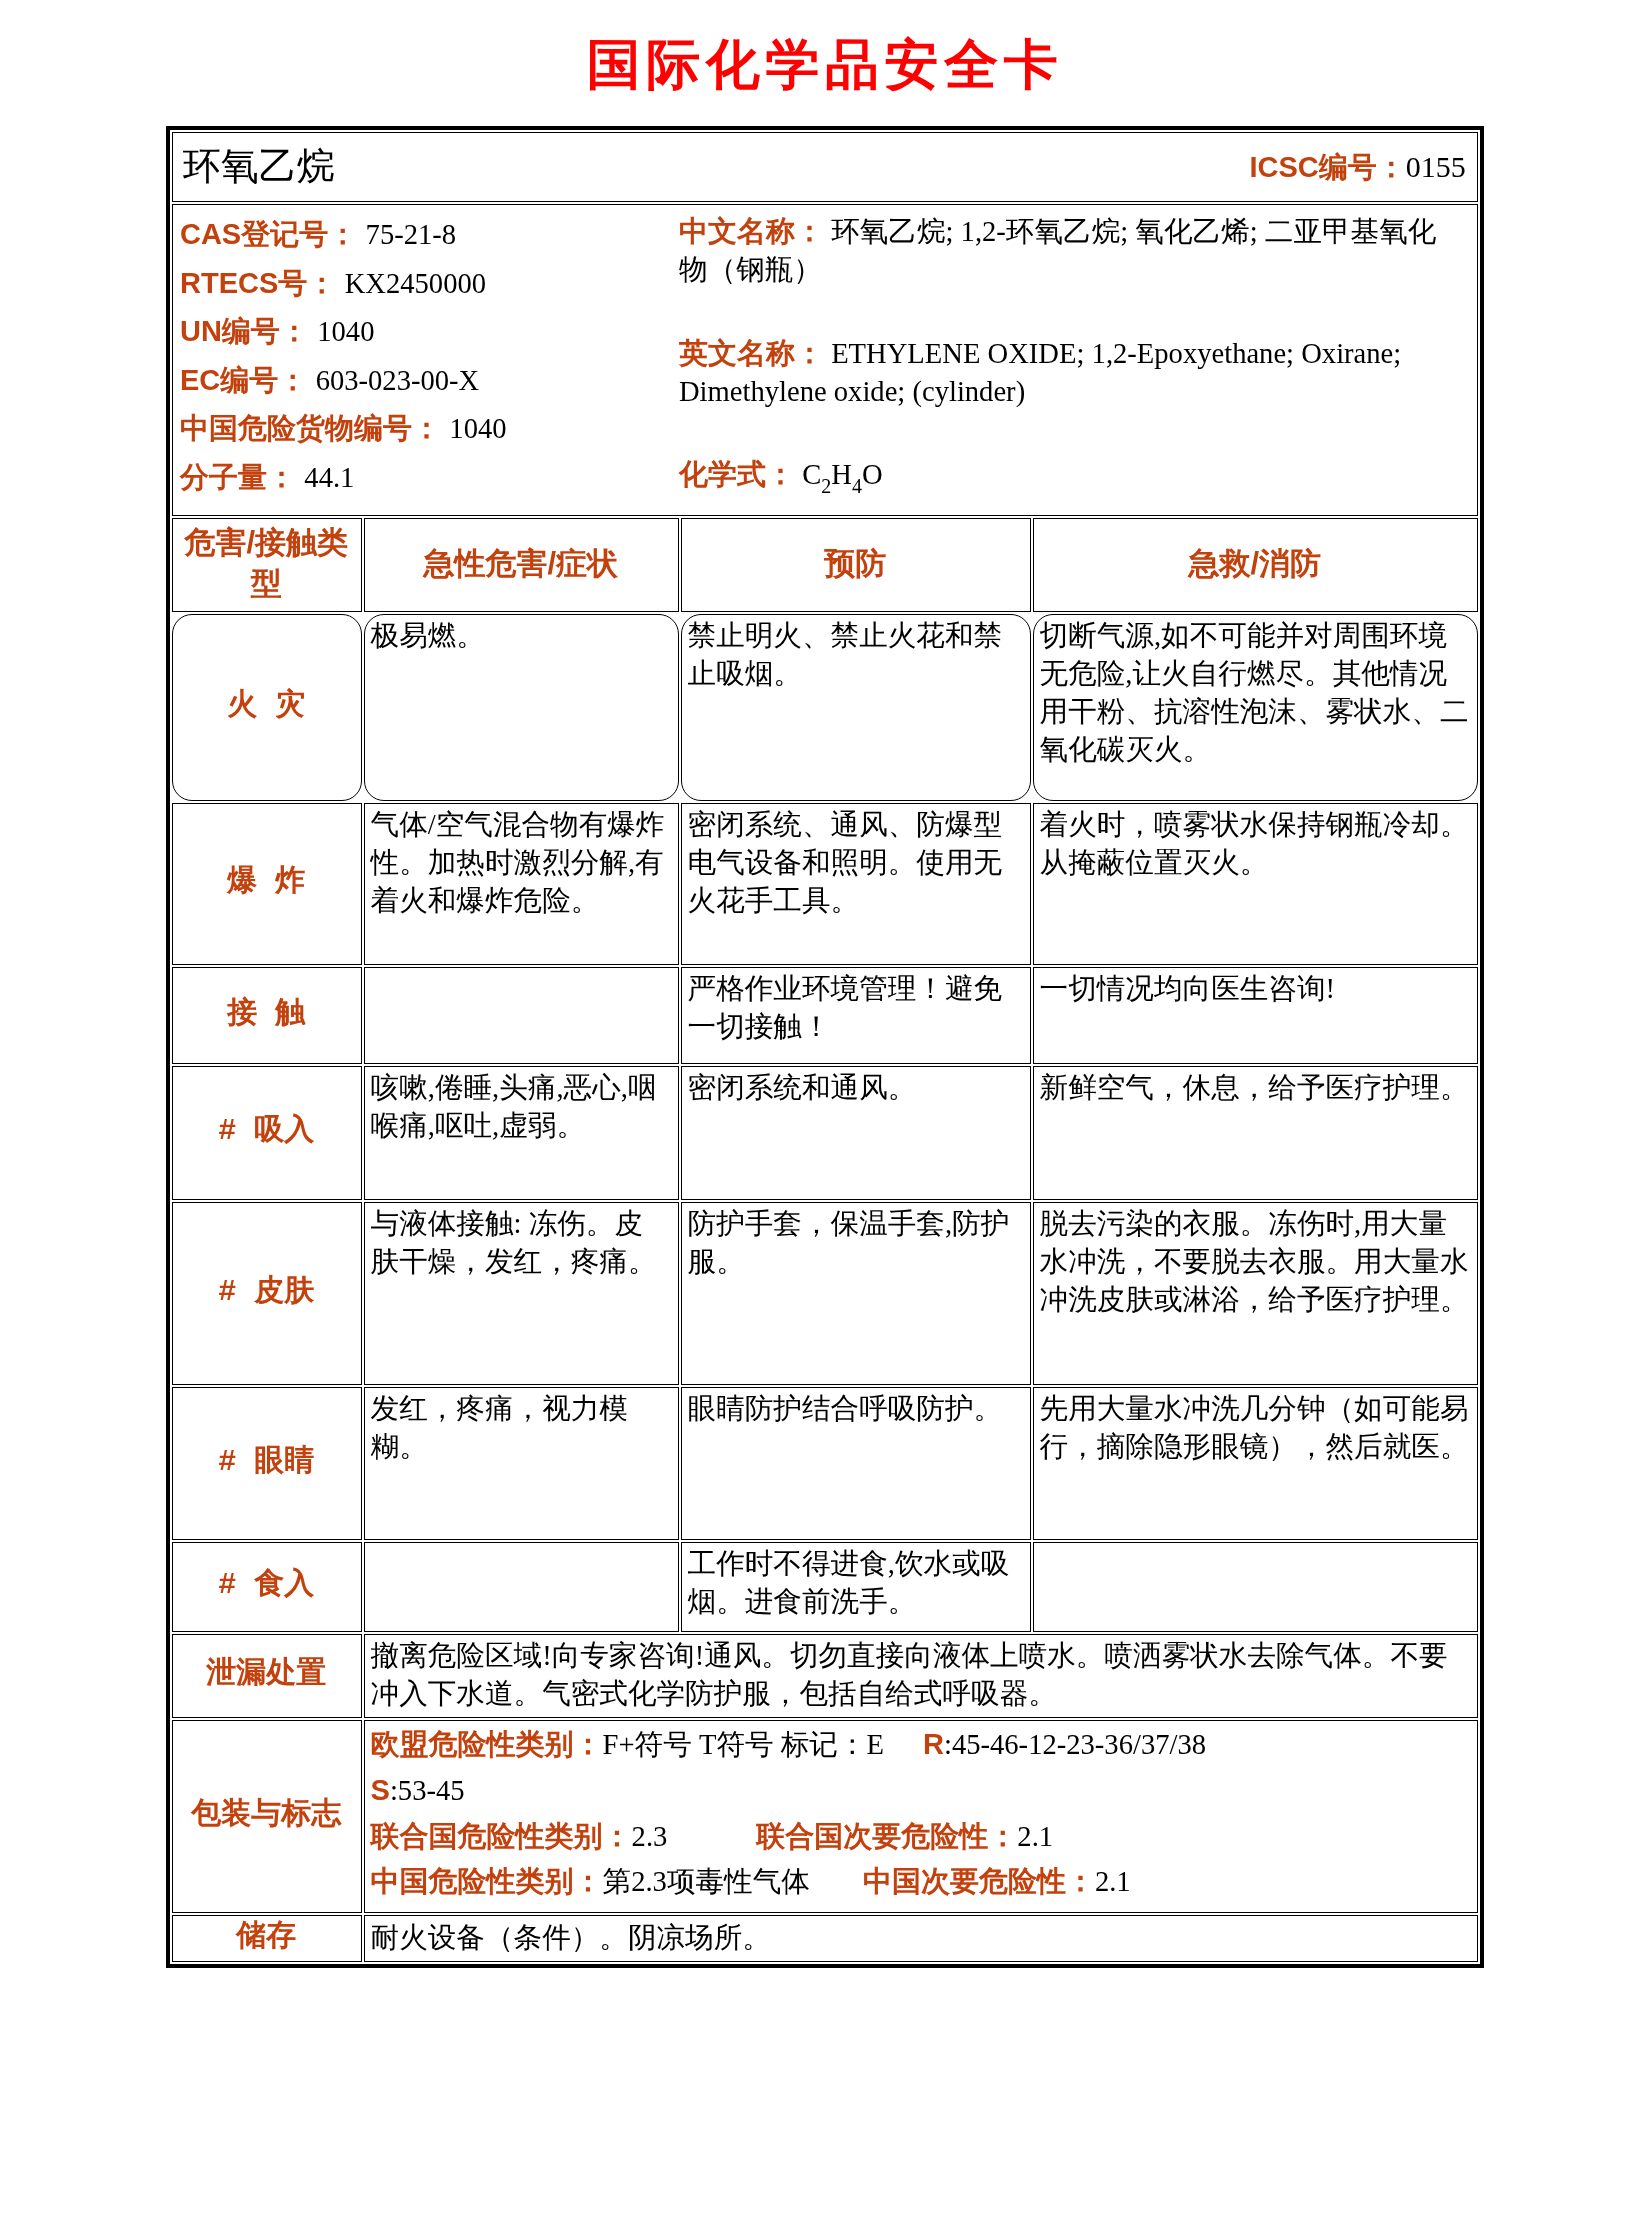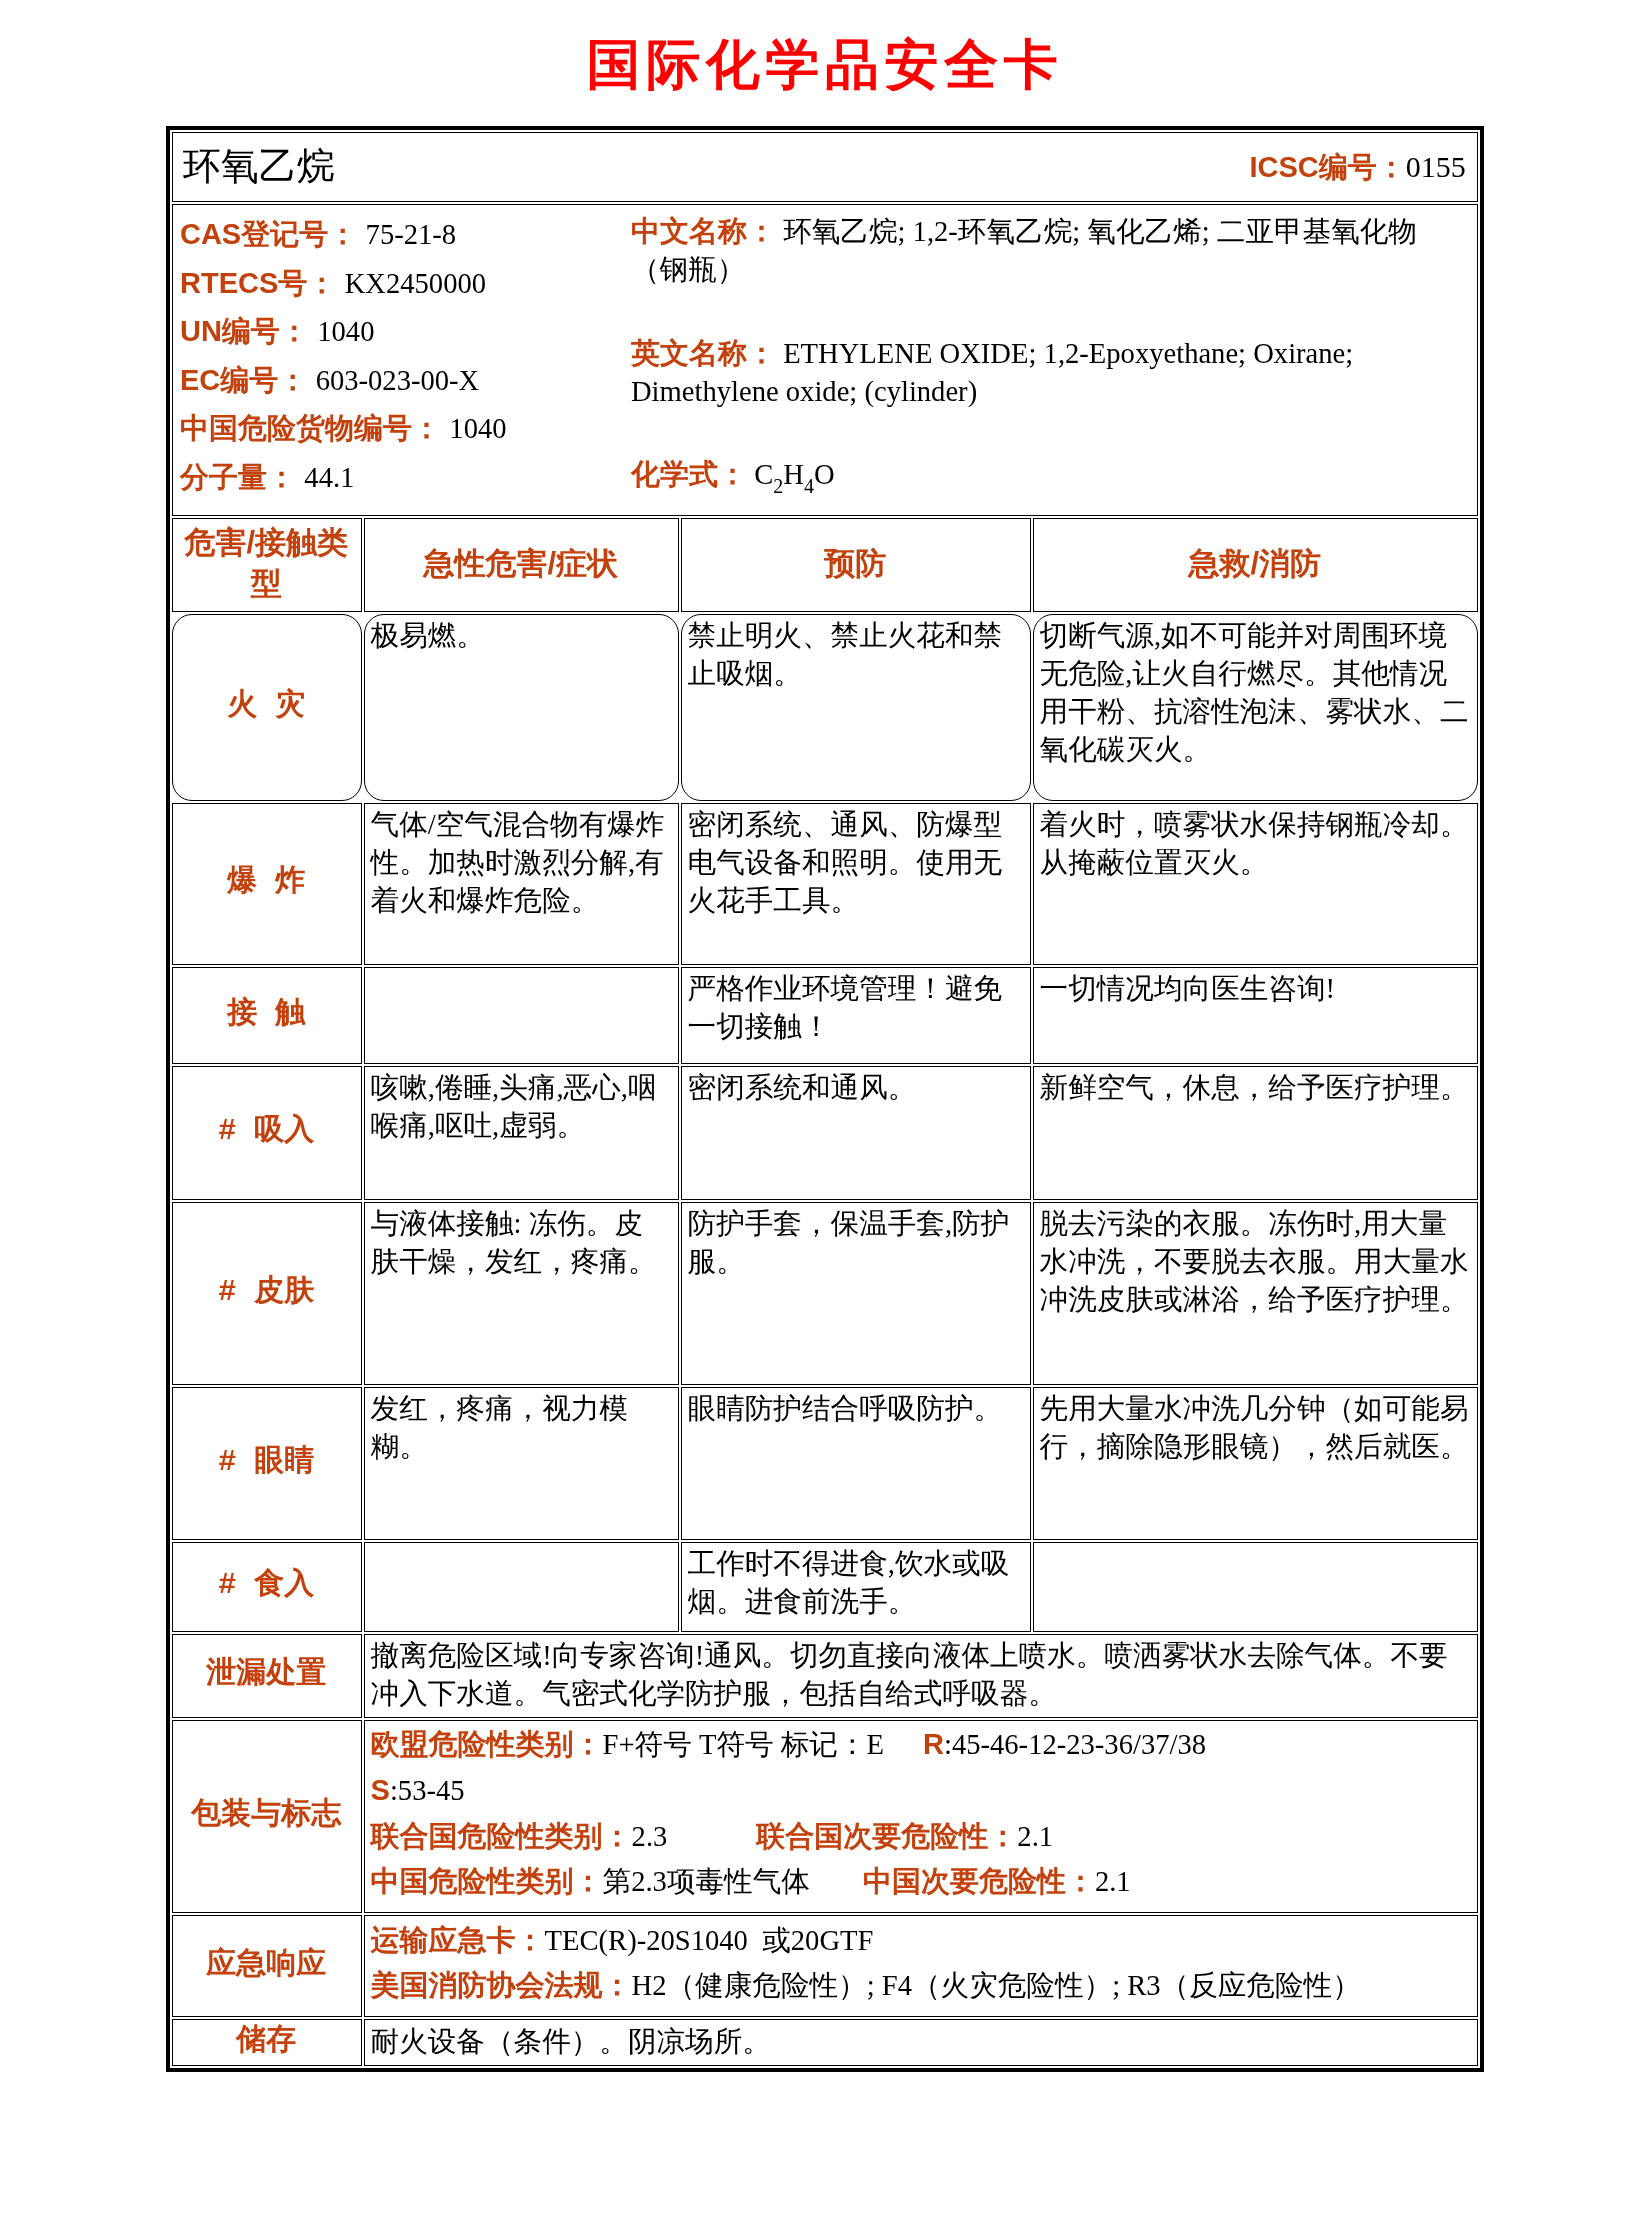--- a/index.html
+++ b/index.html
@@ -73,21 +73,21 @@
   
   .namebar {
     display: flex;
     justify-content: space-between;
     align-items: center;
     padding: 5.6px 4.2px;
   }
   .namebar .nm { font-size: 38px; }
   .namebar .icsc { font-size: 30px; }
   
-  .inforow { display: flex; padding: 4.2px 1.4px; }
+  .inforow { display: flex; padding: 4.2px 1.4px; gap: 48px; }
   .inf-left  { width: 451px; flex: 0 0 auto; }
   .inf-right { flex: 1 1 auto; padding-right: 4.2px; }
   .inf-line { margin: 2.8px 0 9.8px 0; }
   .inf-line .val { margin-left: 8.4px; }
   .blk { margin-bottom: 45px; }
   .blk:last-child { margin-bottom: 0; }
   .sub {
     font-size: 0.7em;
     vertical-align: -0.45em;
   }
@@ -234,31 +234,20 @@
       </div>
       <div class="pline">
         <span class="blab">联合国危险性类别：</span><span class="v">2.3</span><span class="blab gap-lg">联合国次要危险性：</span><span class="v">2.1</span>
       </div>
       <div class="pline">
         <span class="blab">中国危险性类别：</span><span class="v">第2.3项毒性气体</span><span class="blab gap-sm">中国次要危险性：</span><span class="v">2.1</span>
       </div>
     </td>
   </tr>
 
-  <tr>
-    <td class="lab">应急响应</td>
-    <td colspan="3">
-      <div class="pline">
-        <span class="blab">运输应急卡：</span><span class="v">TEC(R)-20S1040  或20GTF</span>
-      </div>
-      <div class="pline">
-        <span class="blab">美国消防协会法规：</span><span class="v">H2（健康危险性）; F4（火灾危险性）; R3（反应危险性）</span>
-      </div>
-    </td>
-  </tr>
 
   <tr>
     <td class="lab">储存</td>
     <td colspan="3" class="v">耐火设备（条件）。阴凉场所。</td>
   </tr>
 </tbody>
   </table>
 
 
 </body></html>

